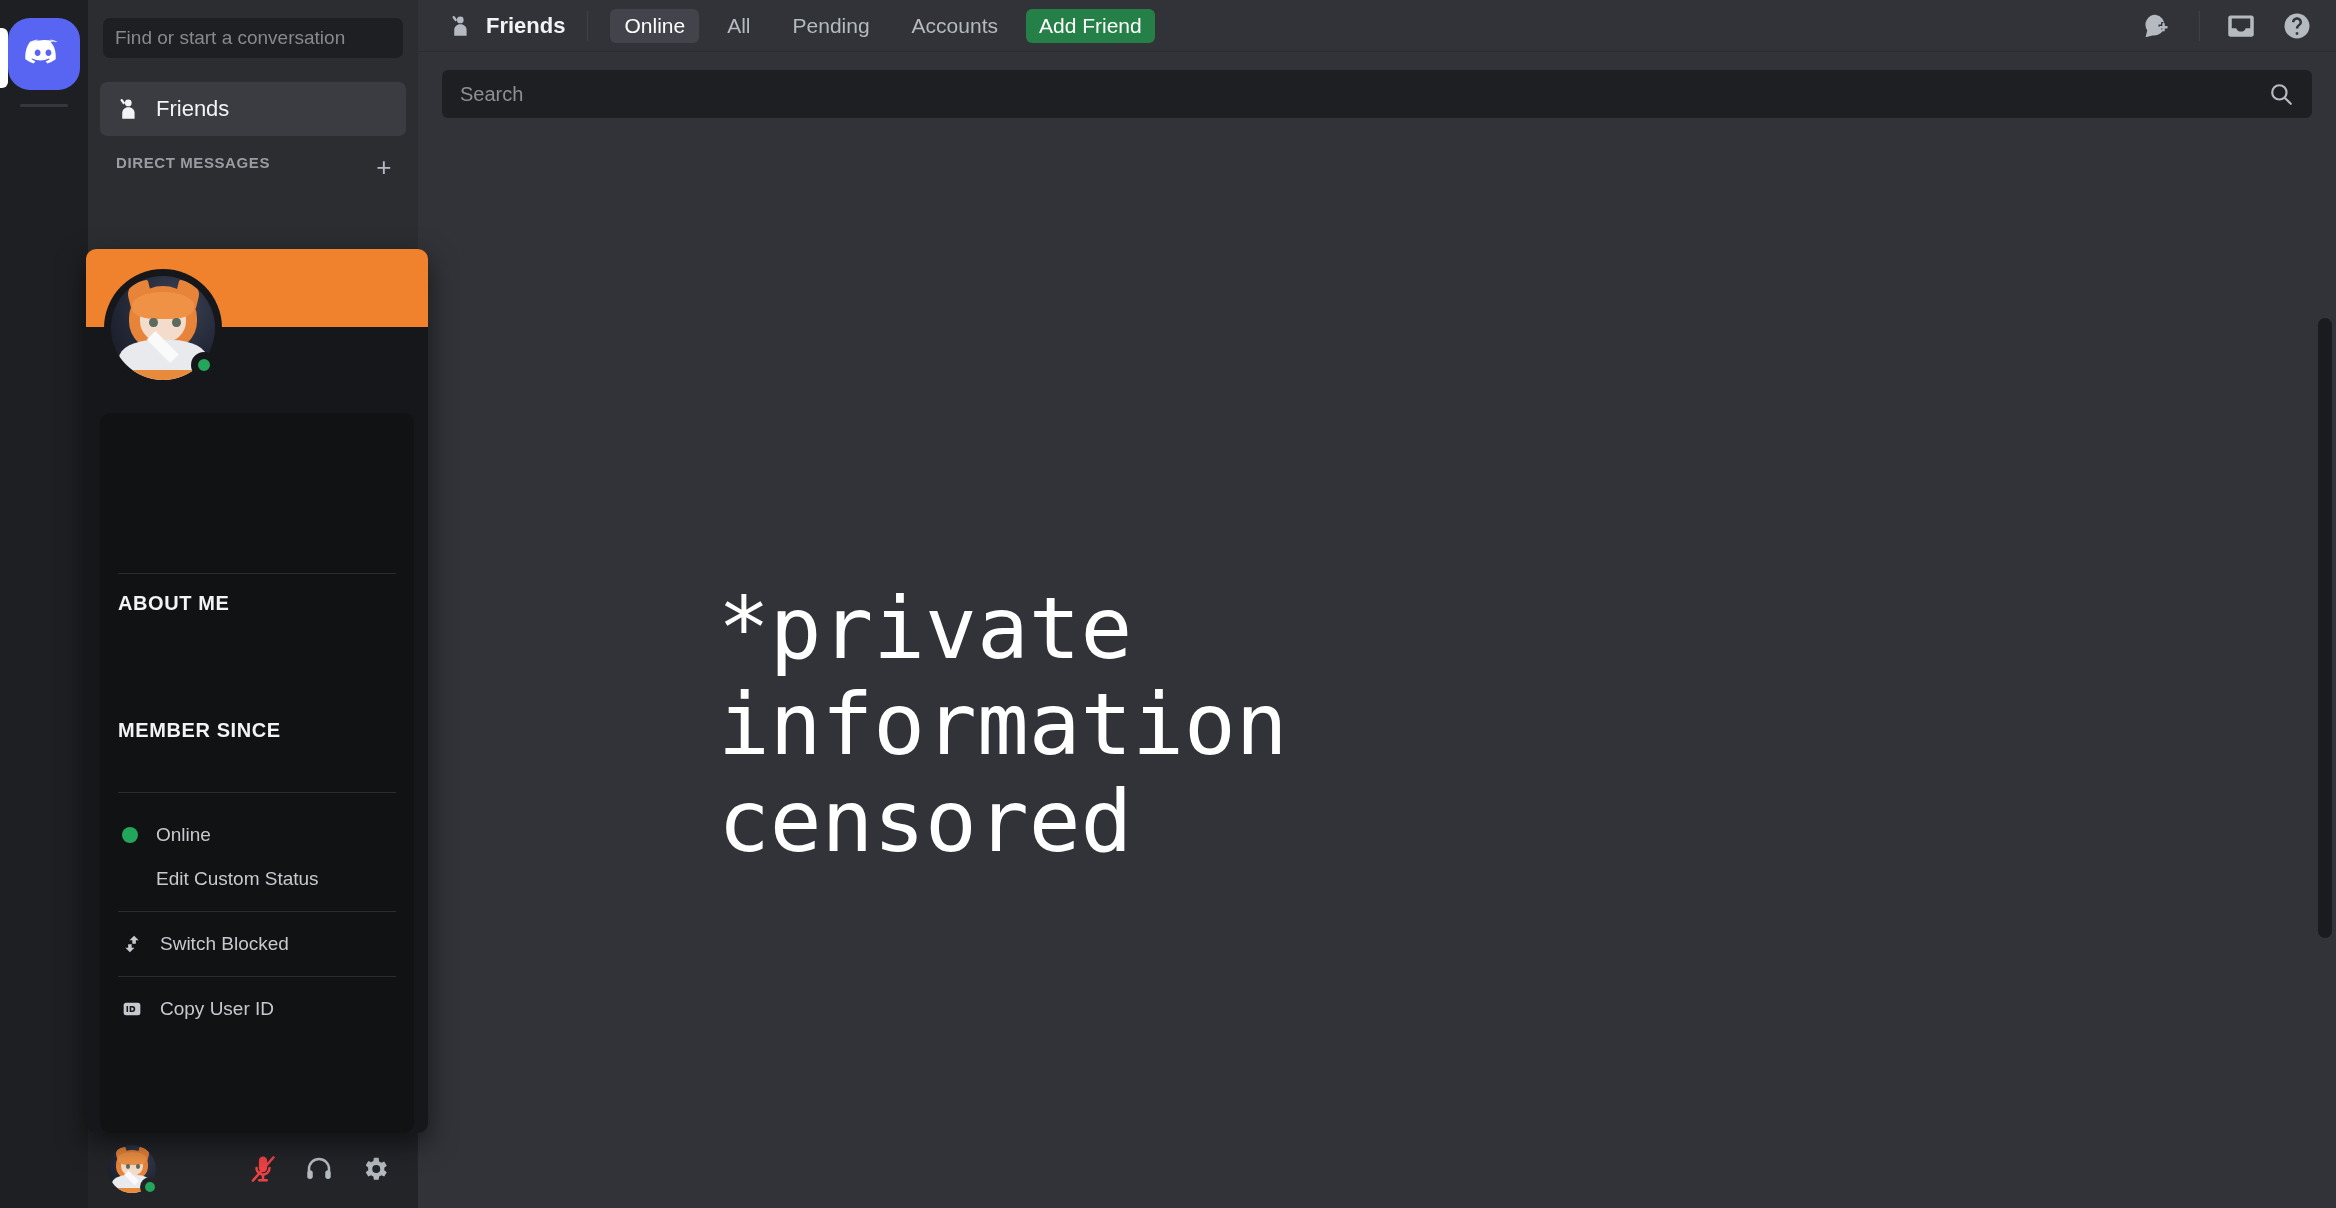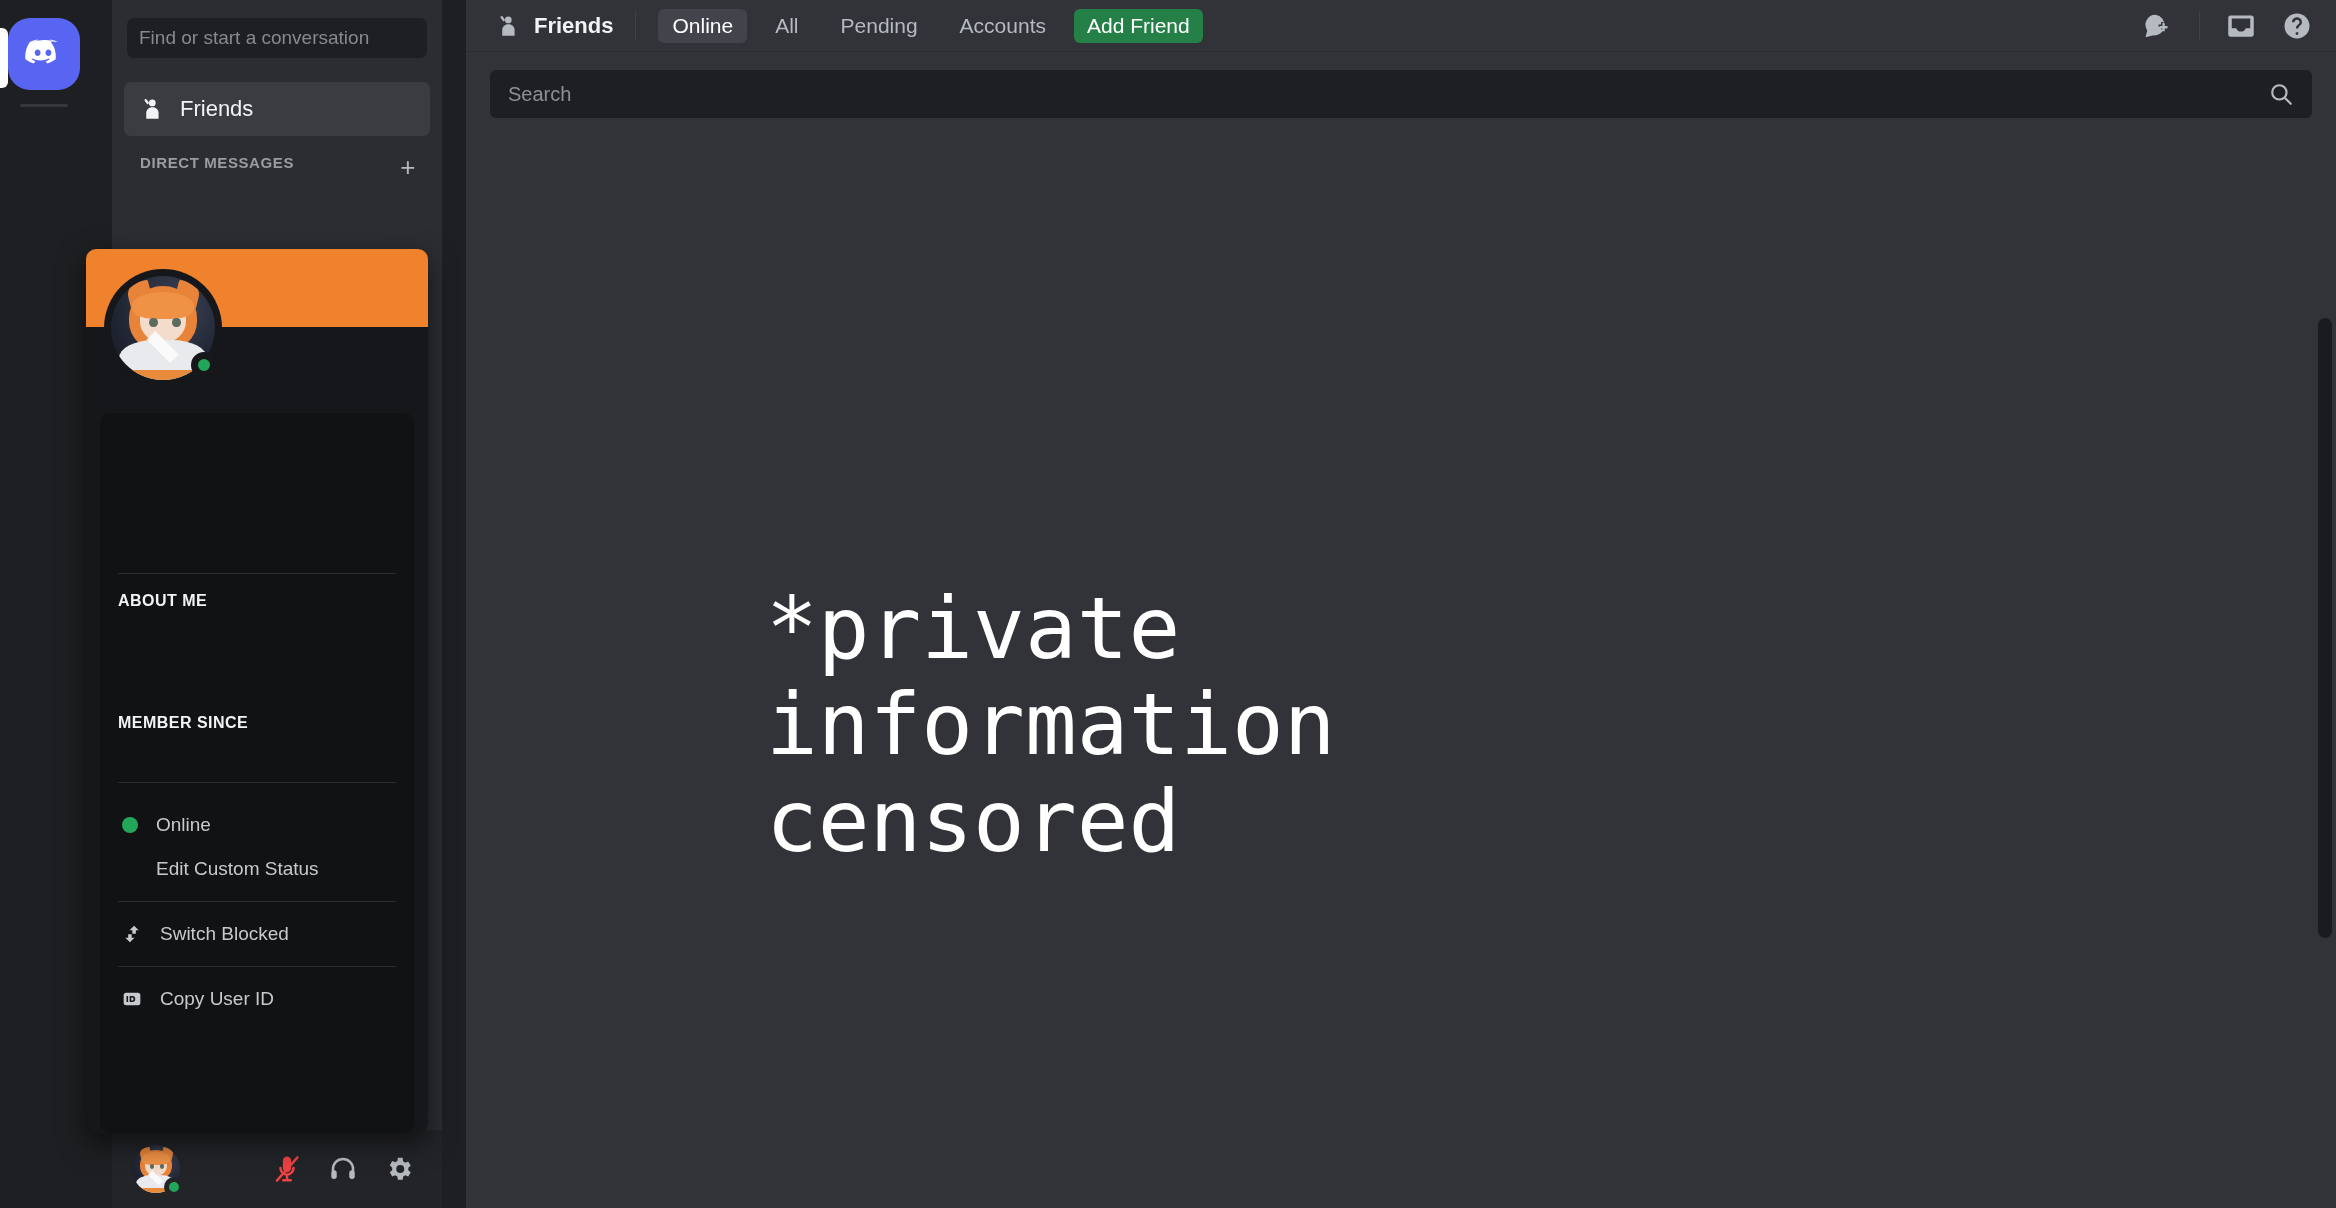--- a/index.html
+++ b/index.html
@@ -2,21 +2,21 @@
 <html><head>
 <meta charset="utf-8">
 <style>
   * { box-sizing: border-box; margin: 0; padding: 0; }
   html, body {
     width: 2336px; height: 1208px;
     background: #1e1f22;
     font-family: "Liberation Sans", sans-serif;
     overflow: hidden;
   }
-  .app { position: relative; width: 2336px; height: 1208px; display: flex; gap: 24px; }
+  .app { position: relative; width: 2336px; height: 1208px; display: flex; }
 
   
   .rail {
     width: 88px; height: 100%;
     background: #1e1f22;
     display: flex; flex-direction: column; align-items: center;
     padding-top: 18px;
     flex: 0 0 88px;
     position: relative;
   }
@@ -136,21 +136,21 @@
   }
   .po-card {
     margin: 8px 14px 0; background: #111214; border-radius: 10px;
     flex: 1 1 auto; display: flex; flex-direction: column;
     padding: 20px 18px 0;
     min-height: 0;
   }
   .po-namespace { height: 140px; }
   .po-divider { height: 1px; background: #2a2c30; margin: 0 0 18px; }
   .po-label {
-    color: #f2f3f5; font-size: 16px; font-weight: bold;
+    color: #f2f3f5; font-size: 20px; font-weight: bold;
     letter-spacing: .03em; text-transform: uppercase;
   }
   .po-aboutme-body { height: 104px; }
   .po-membersince-body { height: 40px; }
   .po-menu { margin: 10px 0 0; padding-bottom: 6px; }
   .po-mrow {
     display: flex; align-items: center; gap: 18px;
     height: 44px; padding: 0 4px; color: #c7c9ce; font-size: 19px;
     cursor: pointer; border-radius: 5px;
   }

